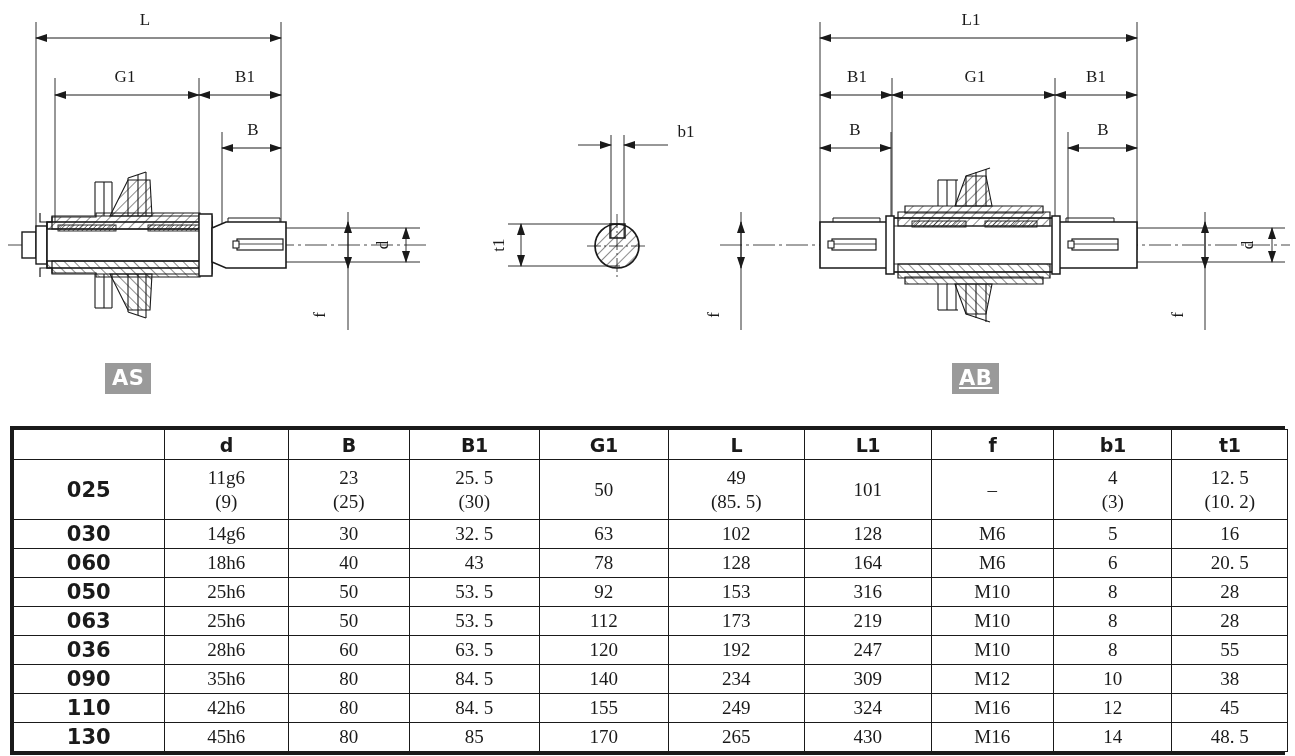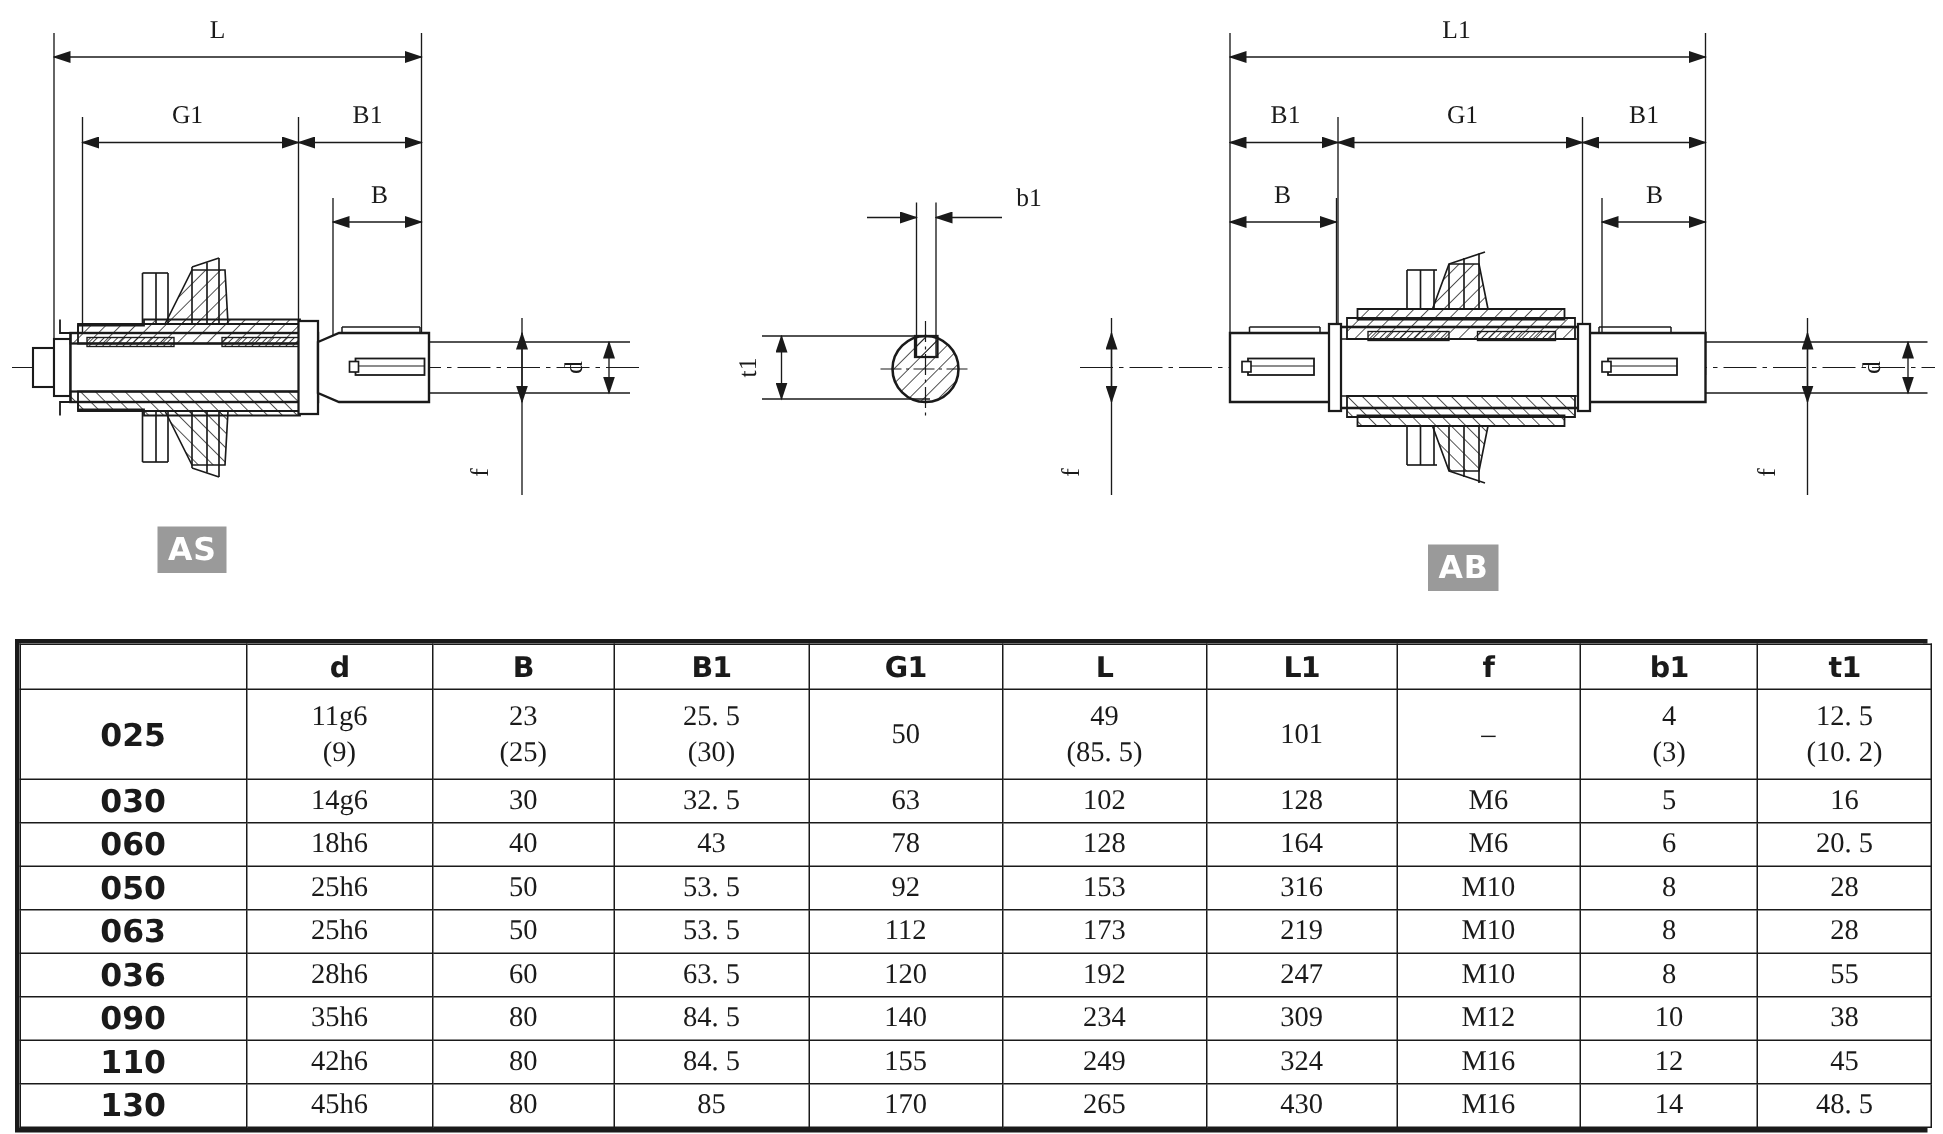--- a/index.html
+++ b/index.html
@@ -30,22 +30,22 @@
     background: #9a9a9a;
     color: #ffffff;
     font-family: "DejaVu Sans", sans-serif;
     font-weight: bold;
     font-size: 21px;
     letter-spacing: 0.5px;
     line-height: 26px;
     padding: 2px 7px 3px 7px;
     text-align: center;
   }
-  #badge-as { left: 105px; top: 351px; }
-  #badge-ab { left: 952px; top: 363px; }
+  #badge-as { left: 105px; top: 363px; }
+  #badge-ab { left: 952px; top: 363px; text-decoration: underline; }
 
   
   #spec-table-wrap {
     position: absolute;
     left: 10px;
     top: 426px;
     width: 1275px;
   }
   table.spec {
     border-collapse: collapse;

